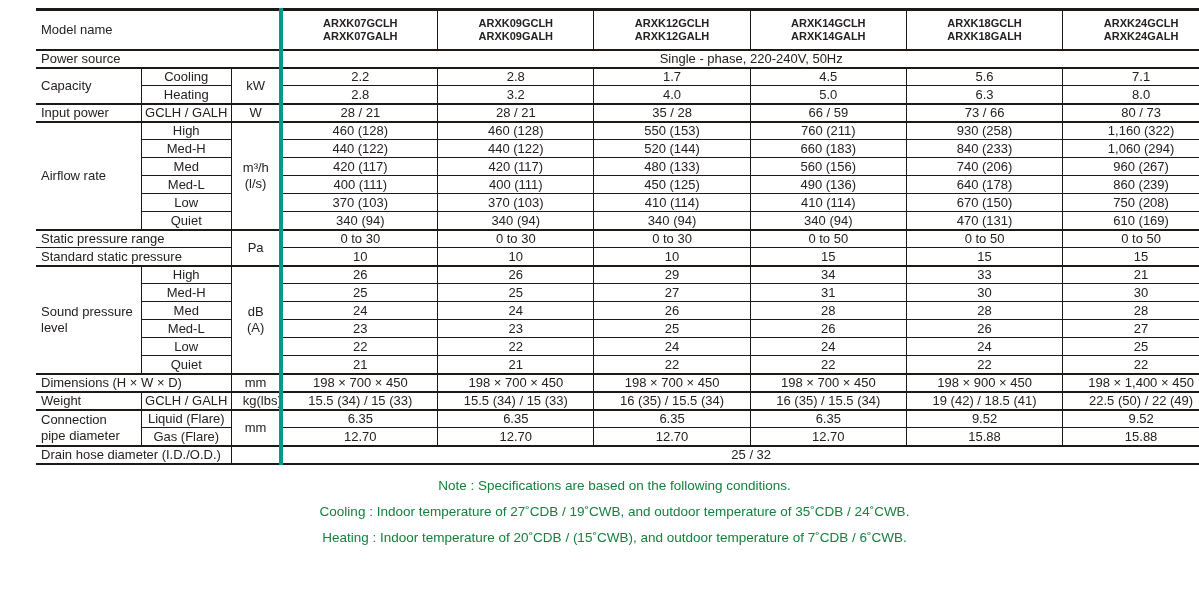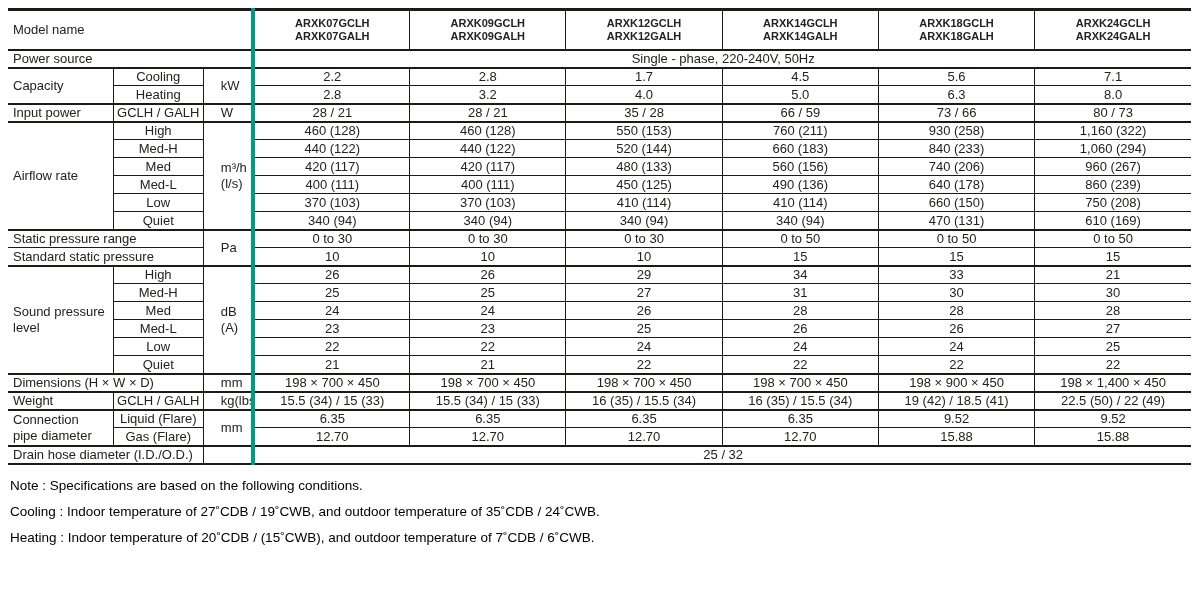--- a/index.html
+++ b/index.html
@@ -6,45 +6,45 @@
     --bdr:#1c1917;
     --teal:#009b87;
     --txt:#262120;
   }
   *{box-sizing:border-box;}
   html,body{margin:0;padding:0;}
   body{
     width:1199px;height:601px;overflow:hidden;background:#ffffff;
     font-family:"Liberation Sans",sans-serif;color:var(--txt);
   }
-  .wrap{padding:8px 8px 0 8px;}
+  .wrap{padding:8px 8px 0 8px;margin-left:28px;}
   table{border-collapse:collapse;table-layout:fixed;width:1183px;}
   th,td{
     padding:0 3px;height:18px;font-size:13px;font-weight:400;
     color:var(--txt);line-height:1.18;vertical-align:middle;
     overflow:hidden;white-space:nowrap;
   }
   thead th{
     height:40px;border-top:3px solid var(--bdr);border-bottom:2px solid var(--bdr);
   }
   .corner{text-align:left;font-weight:400;padding-left:5px;}
   .model{font-weight:700;text-align:center;white-space:pre-line;font-size:11px;}
   tbody td{border-top:1px solid var(--bdr);}
   tr.g > td{border-top-width:2px;}
   tr.last > td{border-bottom:2px solid var(--bdr);}
   .lab{text-align:left;padding-left:5px;}
   .cen{text-align:center;}
-  .unit{text-align:left;padding:0 17px;}
+  .unit{text-align:center;padding:0 11px;}
   .val{text-align:center;}
   .bl{border-left:1px solid var(--bdr);}
   .tl{border-left:4px solid var(--teal);}
   .pre{white-space:pre-line;}
   .notes{margin-top:12px;padding-left:2px;}
   .notes p{
-    margin:0 0 8px 0;font-size:13.5px;line-height:18px;color:#000000;
+    margin:0 0 8px 0;font-size:13.5px;line-height:18px;color:#15803d;text-align:center;
   }
 </style>
 </head>
 <body>
 
 <div class="wrap">
   <table>
     <colgroup>
       <col style="width:105px">
         <col style="width:90px">
@@ -150,21 +150,21 @@
         <td class="val bl">490 (136)</td>
         <td class="val bl">640 (178)</td>
         <td class="val bl">860 (239)</td>
       </tr>
       <tr>
         <td class="cen bl">Low</td>
         <td class="val tl">370 (103)</td>
         <td class="val bl">370 (103)</td>
         <td class="val bl">410 (114)</td>
         <td class="val bl">410 (114)</td>
-        <td class="val bl">660 (150)</td>
+        <td class="val bl">670 (150)</td>
         <td class="val bl">750 (208)</td>
       </tr>
       <tr>
         <td class="cen bl">Quiet</td>
         <td class="val tl">340 (94)</td>
         <td class="val bl">340 (94)</td>
         <td class="val bl">340 (94)</td>
         <td class="val bl">340 (94)</td>
         <td class="val bl">470 (131)</td>
         <td class="val bl">610 (169)</td>

